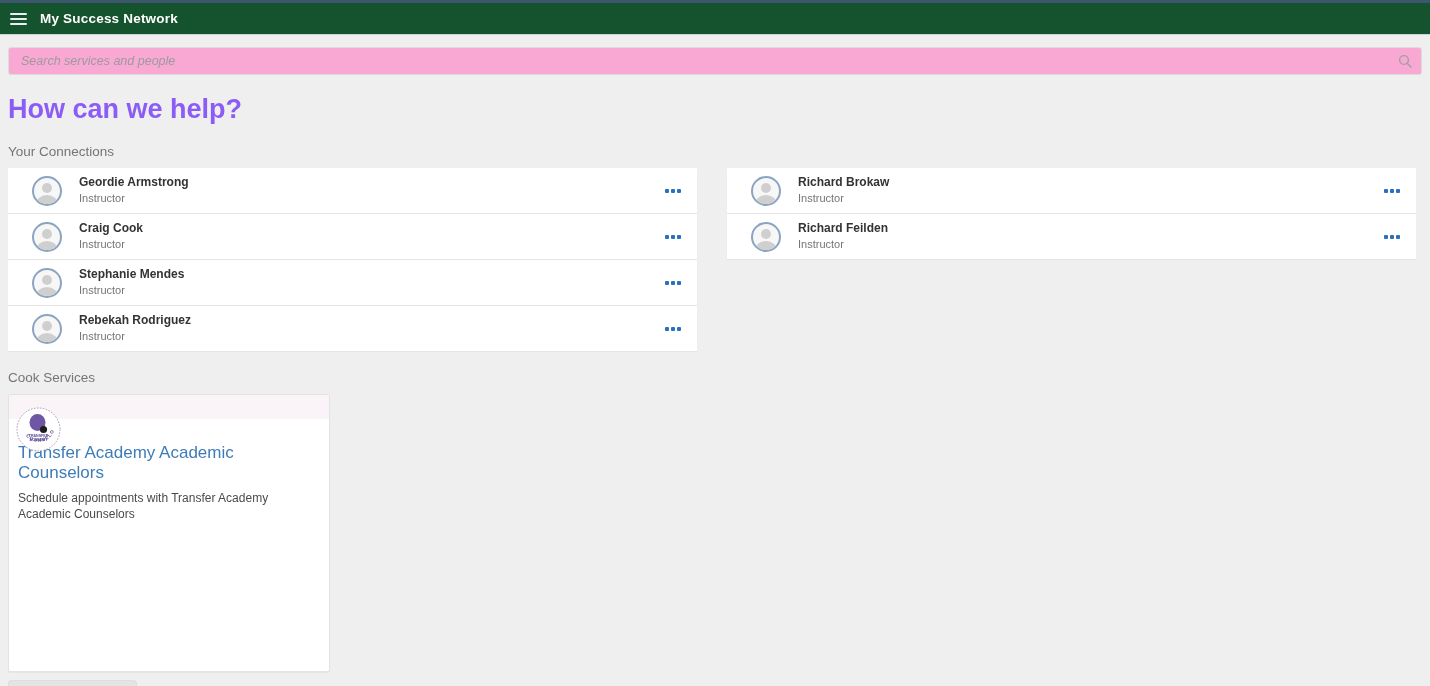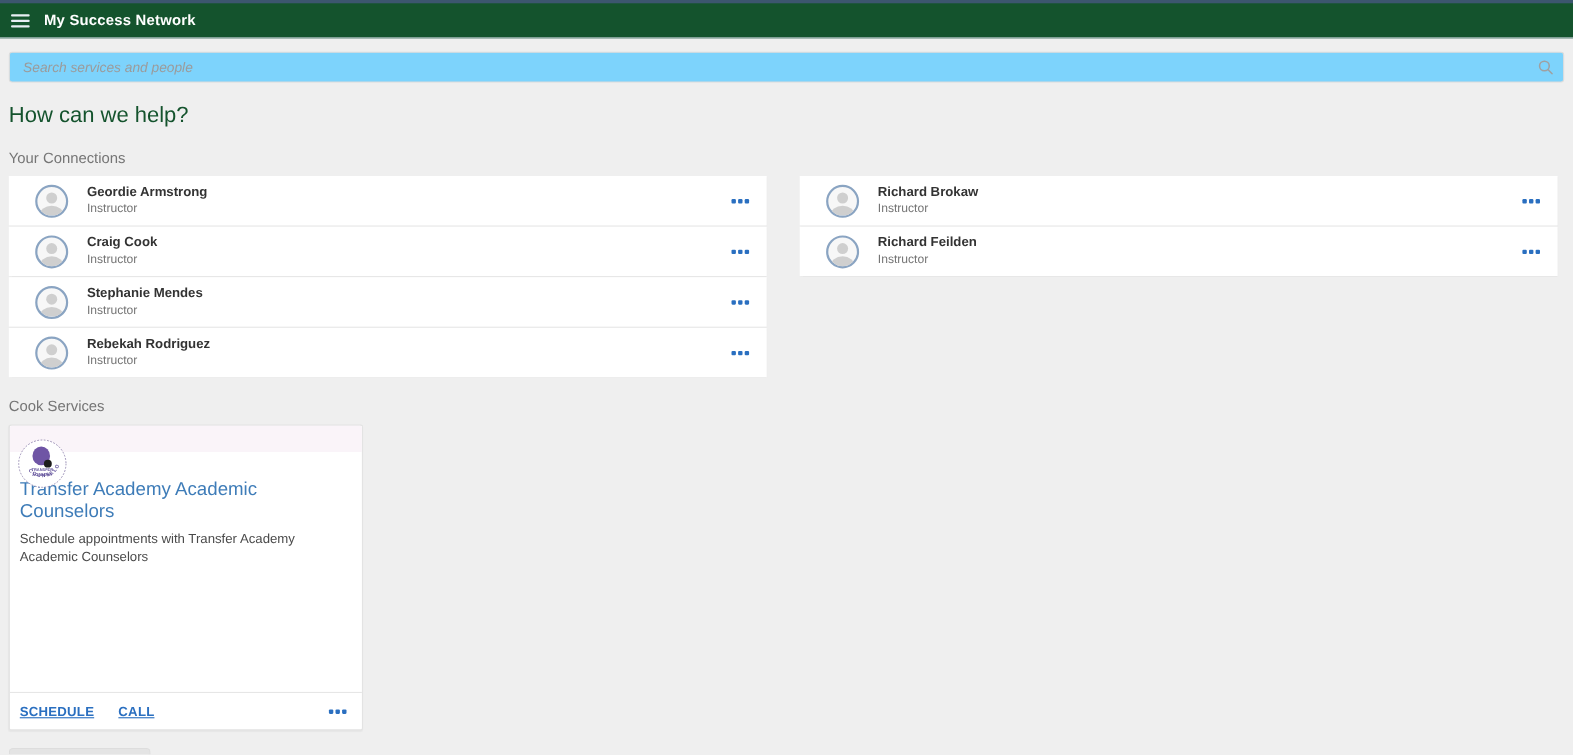--- a/index.html
+++ b/index.html
@@ -23,32 +23,32 @@
   }
   .hamburger { width:17px; height:12px; display:flex; flex-direction:column; justify-content:space-between; cursor:pointer; margin-top:1px; }
   .hamburger span { display:block; height:2px; background:#e8eef4; border-radius:1px; }
   .app-title { color:#ffffff; font-weight:bold; font-size:13.5px; margin-left:13px; letter-spacing:.2px; }
 
   
   .search-wrap { margin:12px 8px 0 8px; position:relative; }
   .search-input {
     width:100%; height:28px;
     border:1px solid #dcdcdc; border-radius:3px;
-    background:#7dd3fc;
+    background:#f9a8d4;
     padding:0 30px 0 12px;
     font-family:"Liberation Sans",sans-serif;
     font-size:12.5px; font-style:italic; color:#555;
     outline:none;
   }
   .search-input::placeholder { color:#9b9b9b; font-style:italic; }
   .search-icon { position:absolute; right:10px; top:7px; width:14px; height:14px; }
 
   
   .main { padding:0 8px; }
-  .page-heading { font-size:20px; font-weight:400; color:#14532d; margin-top:19px; }
+  .page-heading { font-size:27px; font-weight:700; color:#8b5cf6; margin-top:19px; }
   .section-label { font-size:13.5px; color:#757575; margin-top:19px; margin-bottom:9px; }
 
   
   .conn-grid { display:grid; grid-template-columns:689px 689px; column-gap:30px; align-items:start; }
   .conn-col { display:flex; flex-direction:column; gap:1px; }
   .conn-card {
     background:#ffffff; height:45px;
     display:flex; align-items:center;
     padding:0 14px 0 24px;
     box-shadow:0 1px 1px rgba(0,0,0,.04);
@@ -261,25 +261,16 @@
       <text x="22.5" y="33.5" text-anchor="middle" font-size="3.6" font-weight="bold" fill="#5b4a96" font-family="Liberation Sans, sans-serif">ACADEMY</text>
       <path id="arcBottom" d="M 7,24 A 16.5,16.5 0 0 0 38,24" fill="none"></path>
       <text font-size="4.6" font-weight="bold" fill="#5b4a96" letter-spacing="1.2" font-family="Liberation Sans, sans-serif">
         <textPath href="#arcBottom" startOffset="14%">COUNSELOR</textPath>
       </text>
     </svg>
 
     <div class="service-title">Transfer Academy Academic Counselors</div>
     <div class="service-desc">Schedule appointments with Transfer Academy Academic Counselors</div>
 
-    <div class="service-footer">
-      <a class="action-link">SCHEDULE</a>
-      <a class="action-link">CALL</a>
-      <div class="dots-menu">
-          <i></i>
-          <i></i>
-          <i></i>
-        </div>
-    </div>
   </div>
 </div>
 
 <div class="partial-next-card"></div>
 
 </body></html>

